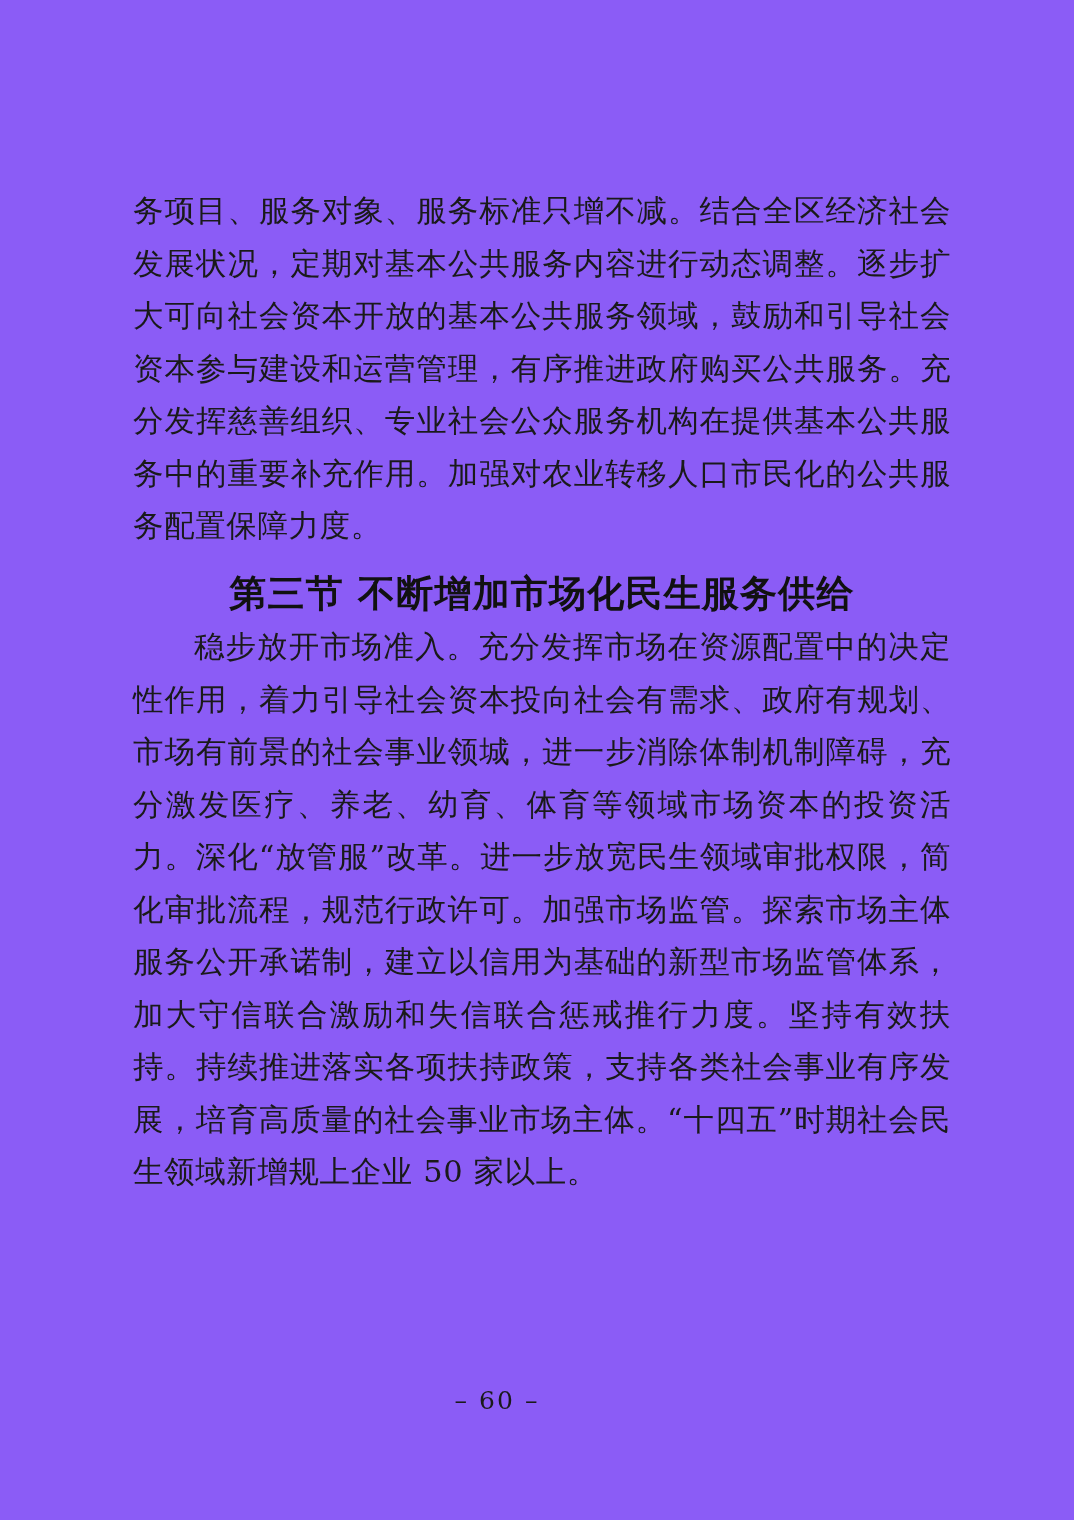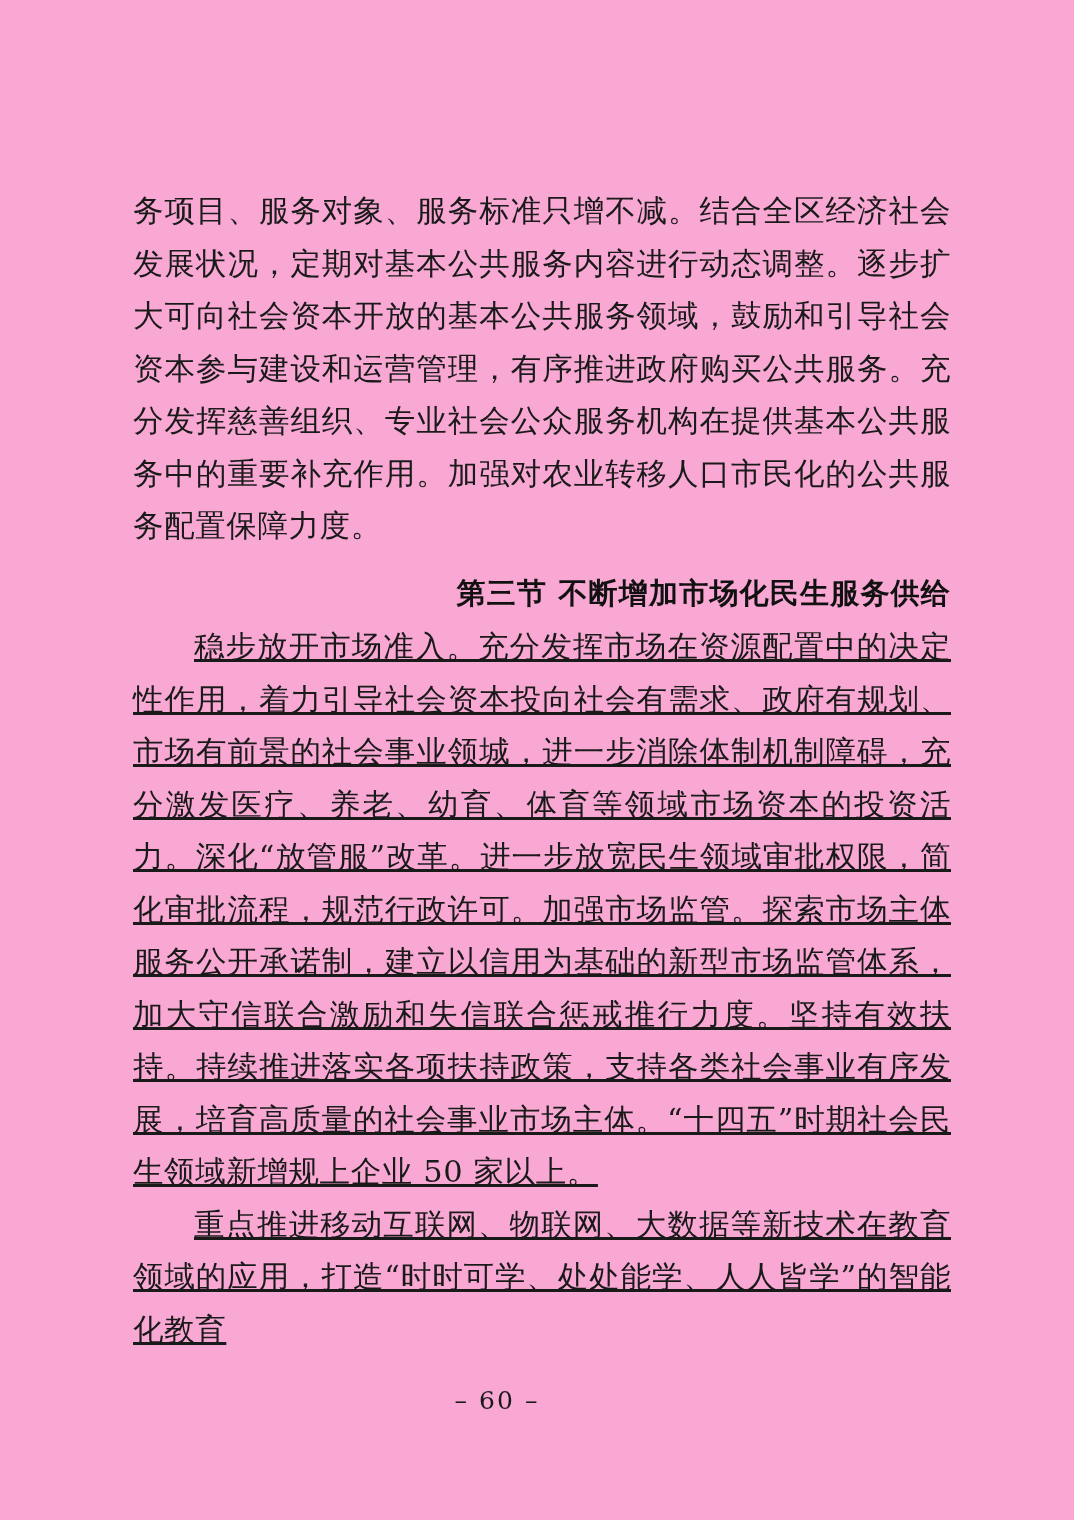--- a/index.html
+++ b/index.html
@@ -7,21 +7,21 @@
     padding: 0;
     background: #ffffff;
   }
   body {
     font-family: "DejaVu Serif", serif;
   }
   .page {
     position: relative;
     width: 1074px;
     height: 1520px;
-    background: #f9a8d4;
+    background: #8b5cf6;
     box-sizing: border-box;
     overflow: hidden;
   }
   .content {
     position: absolute;
     left: 133px;
     top: 185px;
     width: 818px;
   }
   .para {
@@ -29,27 +29,26 @@
     line-height: 52.5px;
     color: #1a1a1a;
     text-align: justify;
     text-justify: inter-ideograph;
     letter-spacing: 0.6px;
     margin: 0 0 0 0;
     text-indent: 0;
   }
   .para.indent {
     text-indent: 61px;
-    text-decoration: underline;
   }
   .heading {
-    font-size: 29px;
+    font-size: 37px;
     line-height: 52.5px;
     color: #111111;
-    text-align: right;
+    text-align: center;
     font-weight: bold;
     letter-spacing: 1.2px;
     margin: 16px 0 6px 0;
   }
   .heading.tight {
     margin: 14px 0 2px 0;
   }
   .heading.sub {
     margin: 2px 0 4px 0;
   }
@@ -79,20 +78,19 @@
   <div class="content">
 
     <p class="para">务项目、服务对象、服务标准只增不减。结合全区经济社会发展状况，定期对基本公共服务内容进行动态调整。逐步扩大可向社会资本开放的基本公共服务领域，鼓励和引导社会资本参与建设和运营管理，有序推进政府购买公共服务。充分发挥慈善组织、专业社会公众服务机构在提供基本公共服务中的重要补充作用。加强对农业转移人口市民化的公共服务配置保障力度。</p>
 
     <div class="heading tight">第三节 不断增加市场化民生服务供给</div>
 
     <p class="para indent">稳步放开市场准入。充分发挥市场在资源配置中的决定性作用，着力引导社会资本投向社会有需求、政府有规划、市场有前景的社会事业领城，进一步消除体制机制障碍，充分激发医疗、养老、幼育、体育等领域市场资本的投资活力。深化“放管服”改革。进一步放宽民生领域审批权限，简化审批流程，规范行政许可。加强市场监管。探索市场主体服务公开承诺制，建立以信用为基础的新型市场监管体系，加大守信联合激励和失信联合惩戒推行力度。坚持有效扶持。持续推进落实各项扶持政策，支持各类社会事业有序发展，培育高质量的社会事业市场主体。“十四五”时期社会民生领域新增规上企业 50 家以上。</p>
 
 
 
-    <p class="para indent">重点推进移动互联网、物联网、大数据等新技术在教育领域的应用，打造“时时可学、处处能学、人人皆学”的智能化教育</p>
 
   </div>
 
   <div class="footer">
     <span class="dash">–</span><span class="pagenum">60</span><span class="dash">–</span>
   </div>
 </div>
 
 </body></html>

